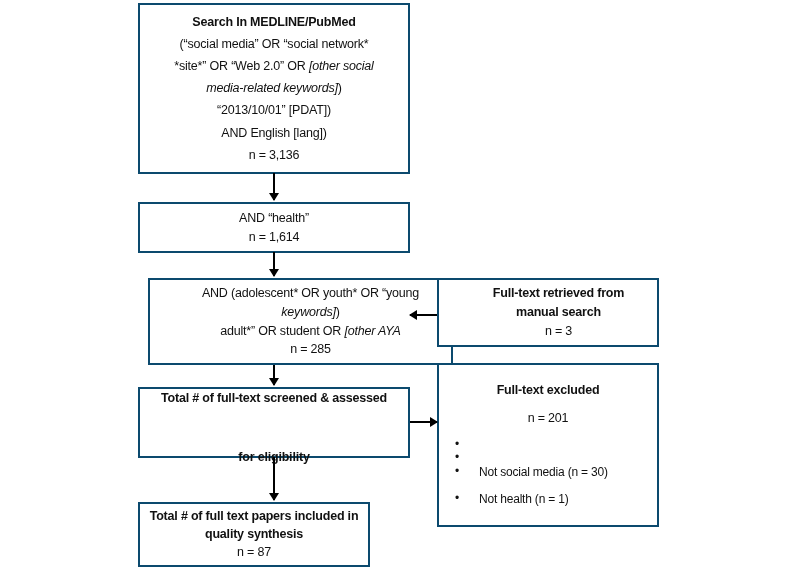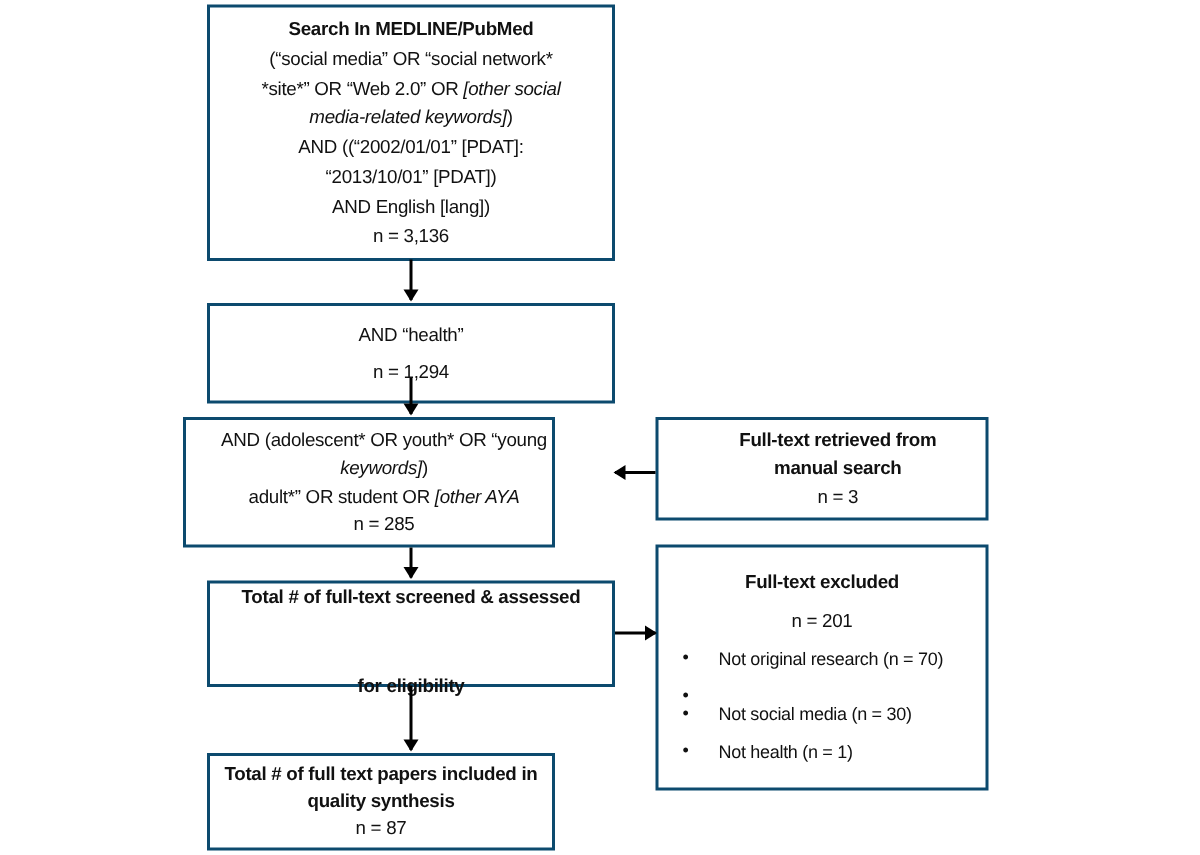--- a/index.html
+++ b/index.html
@@ -29,22 +29,22 @@
     font-size: 12.5px;
     letter-spacing: -0.2px;
     line-height: 1.15;
     padding: 2px 3px;
   }
   .line { width: 100%; white-space: nowrap; }
   .bold { font-weight: bold; }
   .it { font-style: italic; }
 
   #box1 { left: 138px; top: 3px;   width: 272px; height: 171px; }
-  #box2 { left: 138px; top: 202px; width: 272px; height: 67px;  }
-  #box3 { left: 122px; top: 278px; width: 248px; height: 87px; padding-left: 23px;  }
+  #box2 { left: 138px; top: 202px; width: 272px; height: 51px;  }
+  #box3 { left: 148px; top: 278px; width: 305px; height: 87px; padding-left: 23px;  }
   #box4 { left: 138px; top: 387px; width: 272px; height: 71px; gap: 45px;  }
   #box5 { left: 138px; top: 502px; width: 232px; height: 65px;  }
   #boxA { left: 437px; top: 278px; width: 222px; height: 69px; padding-left: 24px;  }
   #boxB { left: 437px; top: 363px; width: 222px; height: 164px; padding: 4px 0; }
 
   .bullet {
     position: relative;
     width: 100%;
     box-sizing: border-box;
     text-align: left;
@@ -106,31 +106,30 @@
 </head>
 <body>
 
 <div class="canvas">
 
   <div class="box" id="box1">
     <div class="line bold">Search In MEDLINE/PubMed</div>
     <div class="line">(“social media” OR “social network*</div>
     <div class="line"><span>*site*” OR “Web 2.0” OR </span><span class="it">[other social</span></div>
     <div class="line"><span class="it">media-related keywords]</span><span>)</span></div>
-    <div class="line">AND ((“2002/01/01” [PDAT]:</div>
     <div class="line">“2013/10/01” [PDAT])</div>
     <div class="line">AND English [lang])</div>
     <div class="line">n = 3,136</div>
   </div>
 
   <div class="varrow" id="arrow1"></div>
 
   <div class="box" id="box2">
     <div class="line">AND “health”</div>
-    <div class="line">n = 1,294</div>
+    <div class="line">n = 1,614</div>
   </div>
 
   <div class="varrow" id="arrow2"></div>
 
   <div class="box" id="box3">
     <div class="line">AND (adolescent* OR youth* OR “young</div>
     <div class="line"><span class="it">keywords]</span><span>)</span></div>
     <div class="line"><span>adult*” OR student OR </span><span class="it">[other AYA</span></div>
     <div class="line">n = 285</div>
   </div>
@@ -154,21 +153,21 @@
     <div class="line bold">Full-text retrieved from</div>
     <div class="line bold">manual search</div>
     <div class="line">n = 3</div>
   </div>
 
   <div class="harrow" id="arrowA"></div>
 
   <div class="box" id="boxB">
     <div class="line bold">Full-text excluded</div>
     <div class="line">n = 201</div>
-    <div class="bullet"><span class="dot">•</span><span>Not original research (n = 70)</span></div>
+    <div class="bullet"><span class="dot">•</span></div>
     <div class="bullet"><span class="dot">•</span></div>
     <div class="bullet"><span class="dot">•</span><span>Not social media (n = 30)</span></div>
     <div class="bullet"><span class="dot">•</span><span>Not health (n = 1)</span></div>
   </div>
 
   <div class="harrow" id="arrowB"></div>
 
 </div>
 
 </body></html>

